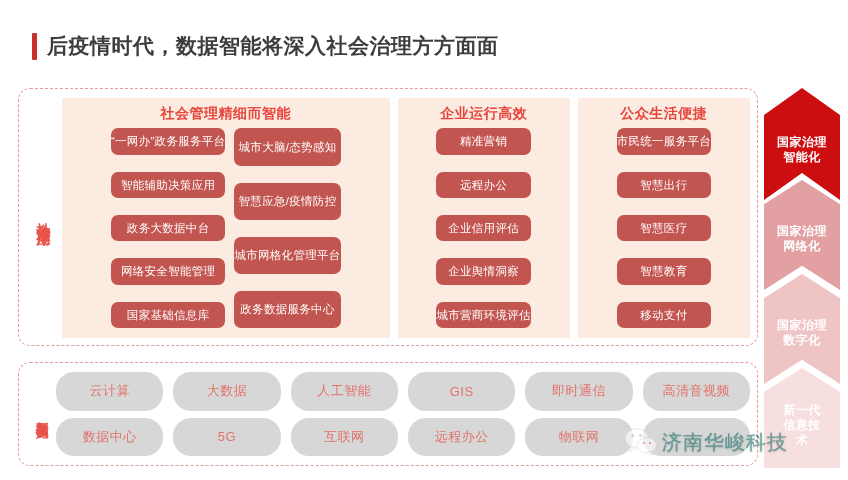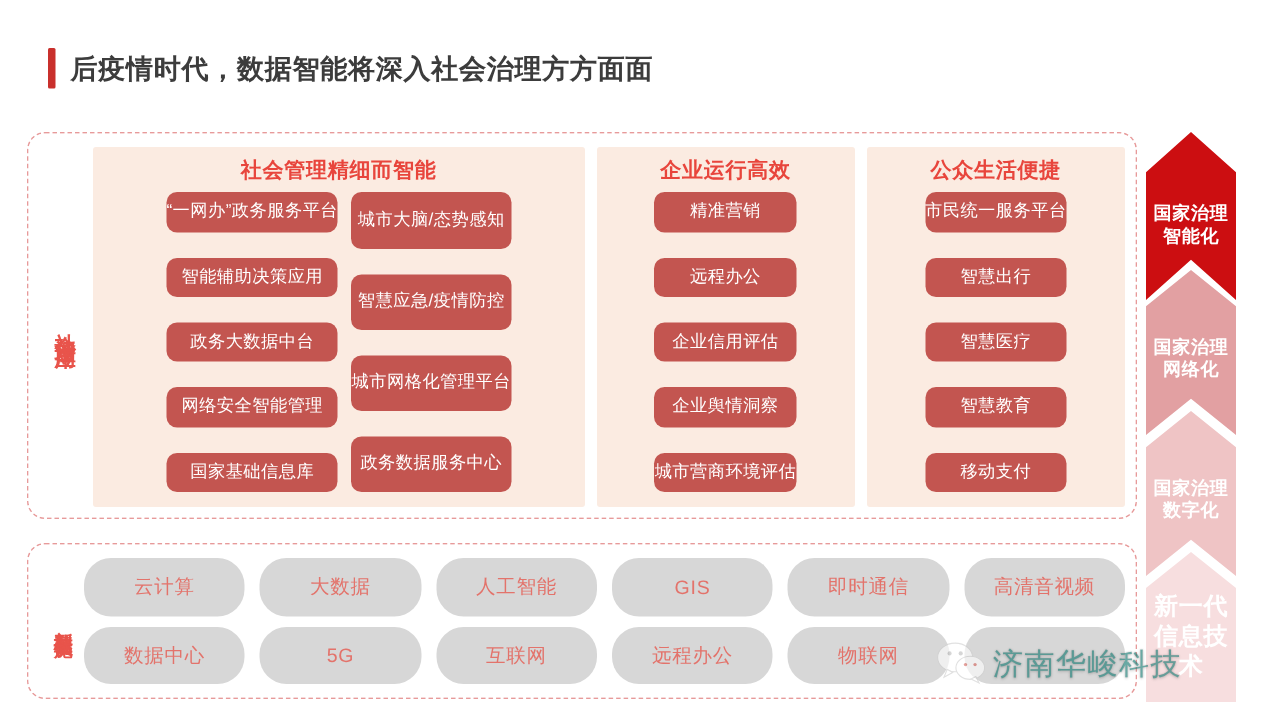--- a/index.html
+++ b/index.html
@@ -11,21 +11,21 @@
   }
   
   .title-row{
     position:absolute;left:32px;top:32px;
     display:flex;align-items:center;gap:10px;
   }
   .title-bar{
     width:5px;height:27px;background:#C9302C;border-radius:1px;
   }
   .title-text{
-    font-size:18px;font-weight:bold;color:#3c3c3c;letter-spacing:.5px;
+    font-size:21px;font-weight:bold;color:#3c3c3c;letter-spacing:.5px;
     white-space:nowrap;
   }
 
   
   .dashed-box{
     position:absolute;
     border:1.5px dashed #E79A9A;
     border-radius:12px;
     box-sizing:border-box;
     background:#ffffff;
@@ -102,38 +102,38 @@
     display:flex;align-items:center;justify-content:center;
     letter-spacing:.5px;
     white-space:nowrap;
   }
 
   
   .arrow-stack{
     position:absolute;left:764px;top:88px;width:80px;height:380px;
   }
   .arrow-seg{
-    position:absolute;left:0;width:60px;
+    position:absolute;left:0;width:76px;
     display:flex;align-items:center;justify-content:center;
     color:#ffffff;font-size:12px;font-weight:bold;
     text-align:center;line-height:1.25;
     letter-spacing:.5px;
   }
   #seg0{top:0;height:112px;background:#CC0E11;
         clip-path:polygon(0% 24%,50% 0%,100% 24%,100% 100%,50% 76%,0% 100%);}
   #seg1{top:92px;height:110px;background:#E2A0A2;
         clip-path:polygon(0% 22%,50% 0%,100% 22%,100% 100%,50% 78%,0% 100%);}
   #seg2{top:186px;height:110px;background:#EFC4C5;
         clip-path:polygon(0% 22%,50% 0%,100% 22%,100% 100%,50% 78%,0% 100%);}
   #seg3{top:280px;height:100px;background:#F7DEDF;
         clip-path:polygon(0% 24%,50% 0%,100% 24%,100% 100%,100% 100%,0% 100%);}
   #seg0 .seg-text{padding-top:12px;}
   #seg1 .seg-text{padding-top:8px;}
   #seg2 .seg-text{padding-top:8px;}
-  #seg3 .seg-text{padding-top:14px;font-size:16px;font-family:Liberation Mono, monospace;}
+  #seg3 .seg-text{padding-top:14px;font-size:12px;}
   .seg-text{white-space:pre-line;}
 
   
   .watermark{
     position:absolute;left:624px;top:427px;
     display:flex;align-items:center;gap:4px;
     opacity:.62;
     pointer-events:none;
   }
   .wm-text{

